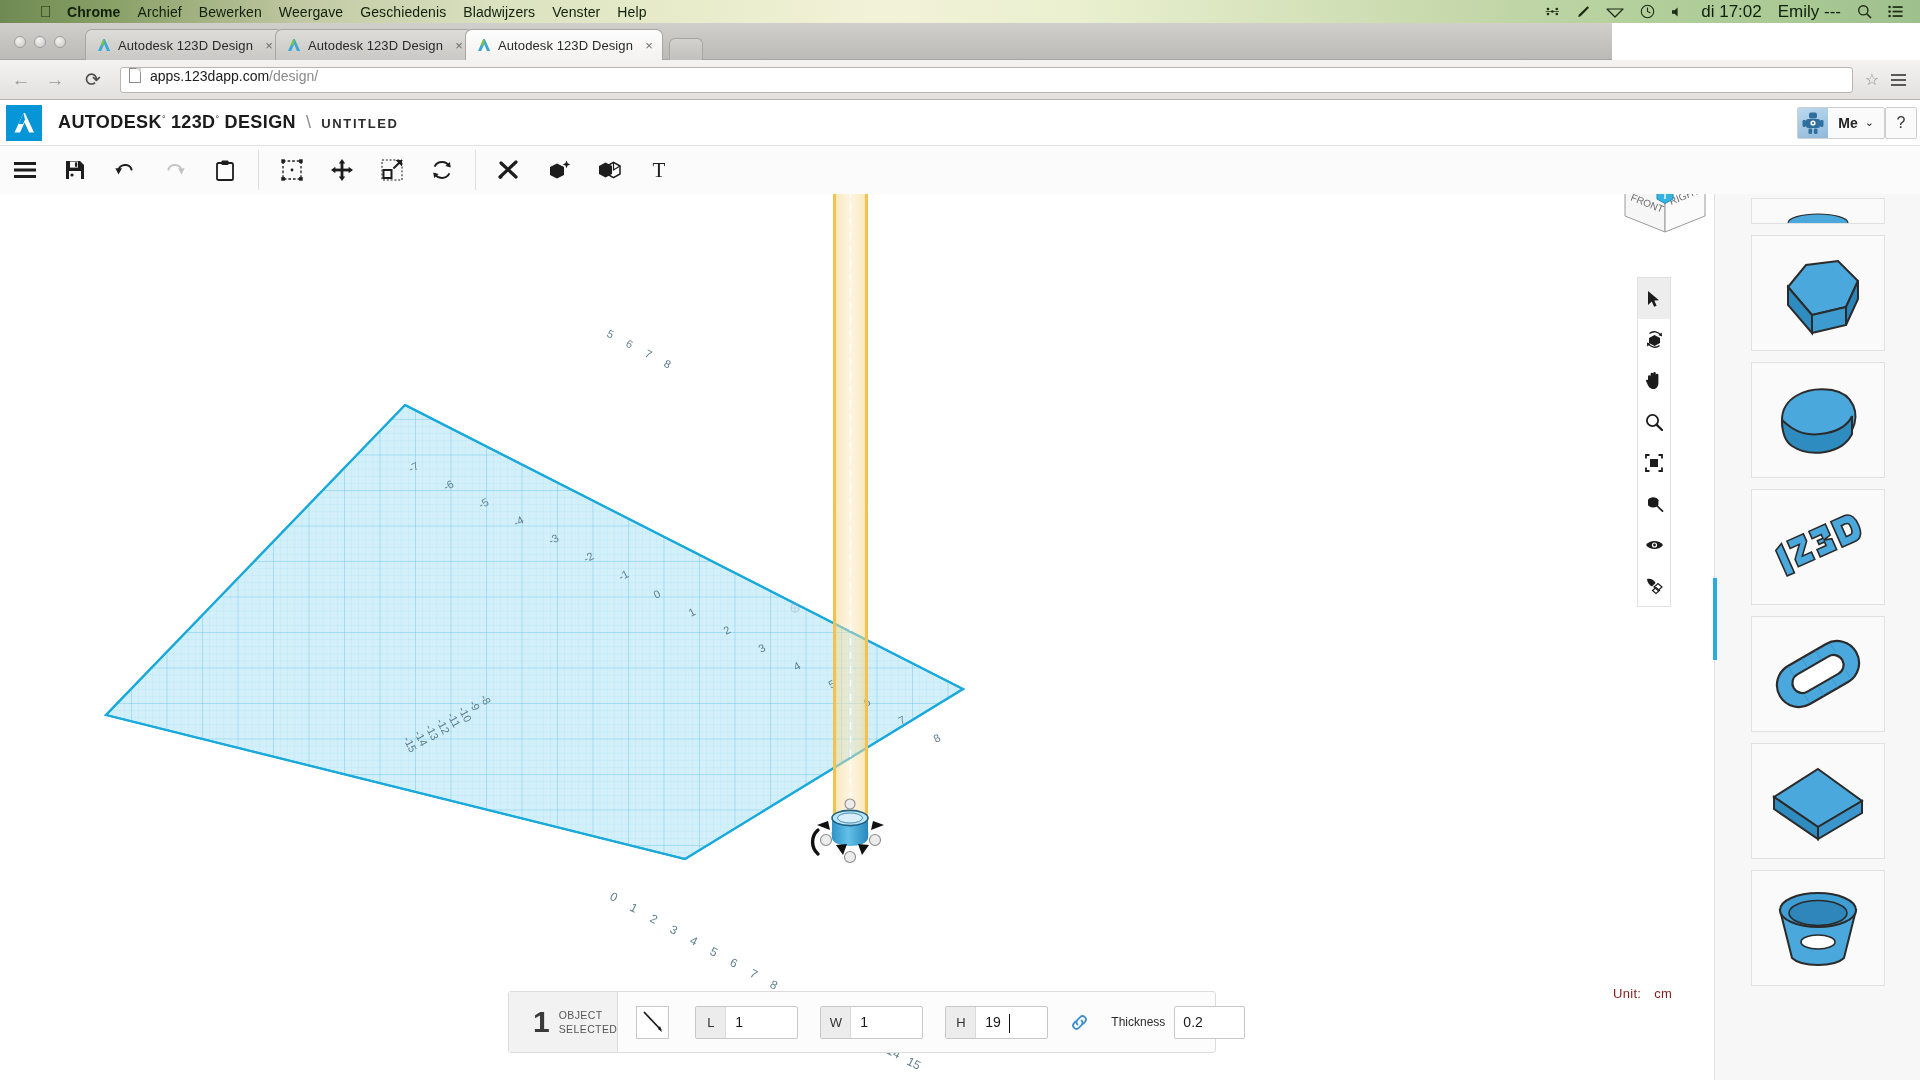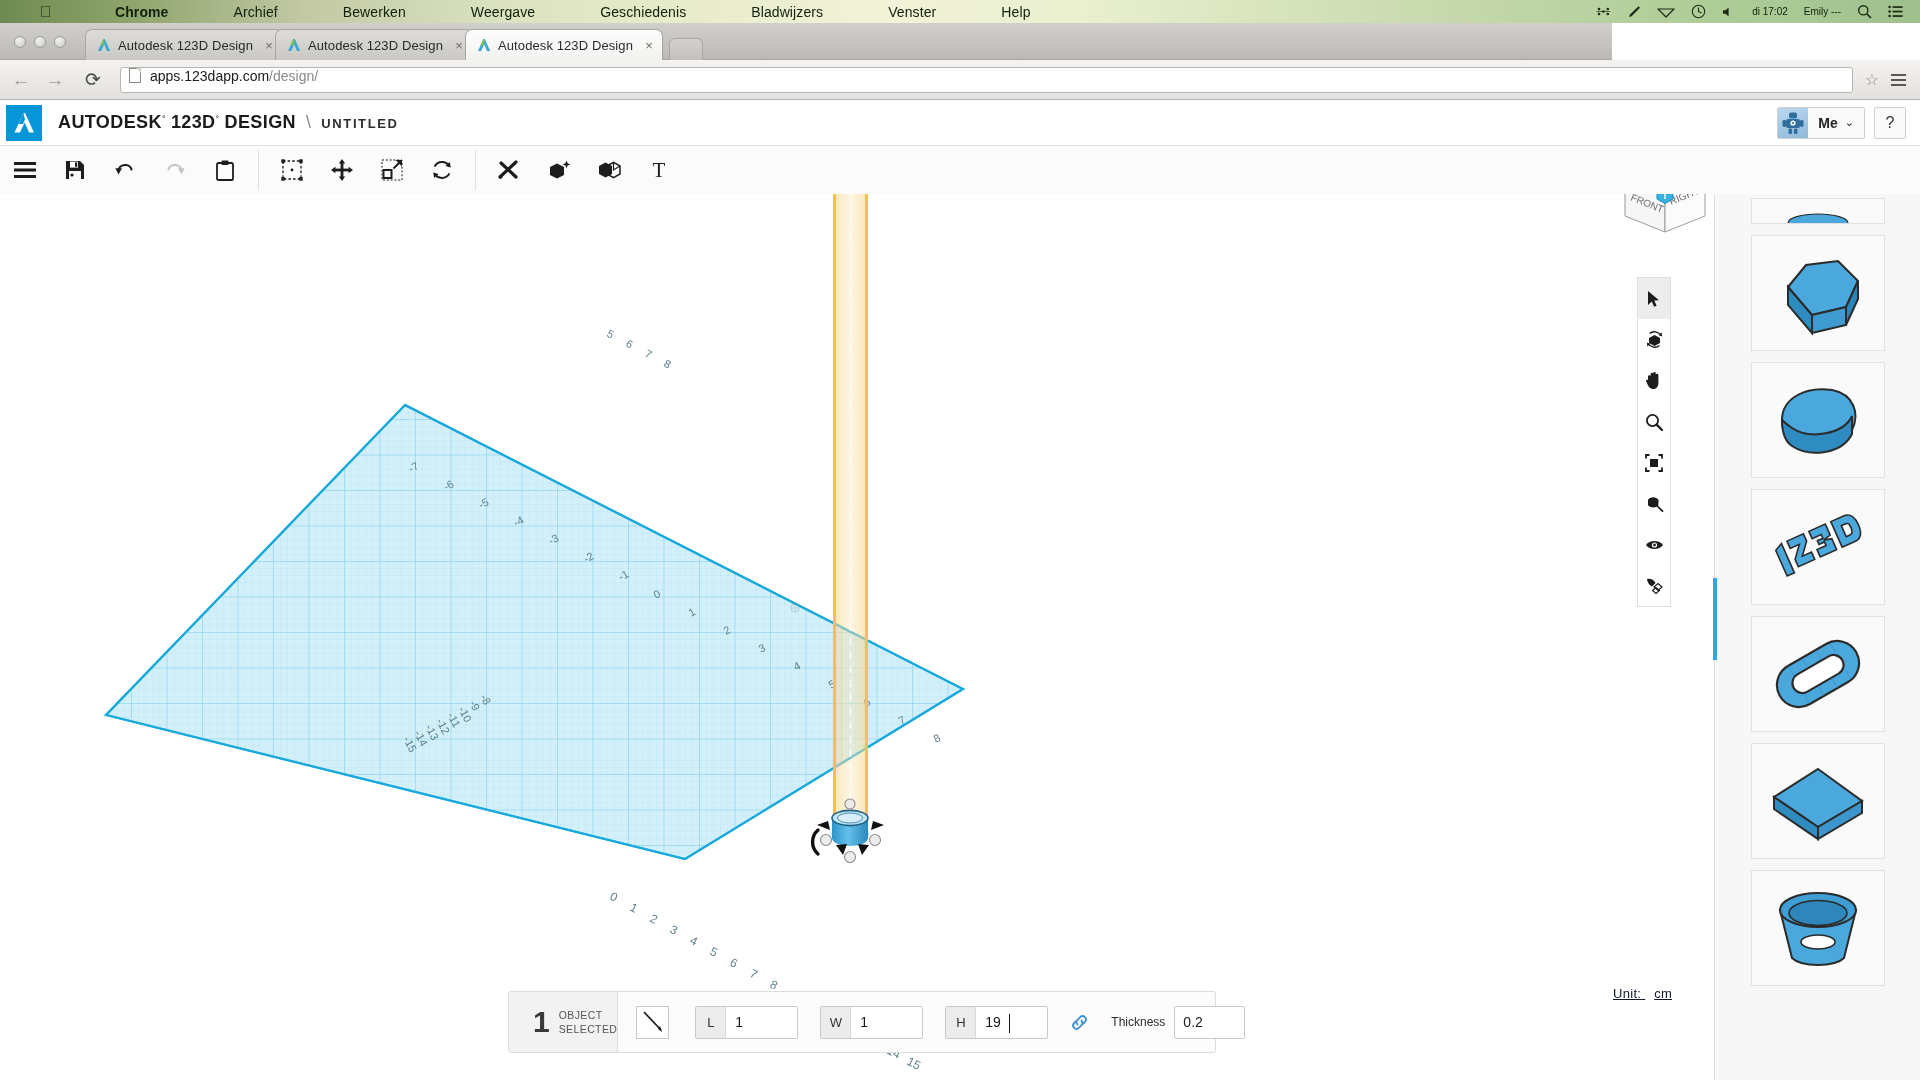--- a/index.html
+++ b/index.html
@@ -17,28 +17,28 @@
     background: linear-gradient(to right,
         #6e8a52 0%, #8aa168 6%, #c2c9a4 16%, #dbe2c0 26%,
         #e8eccb 36%, #f2f2d8 46%, #eaf0d0 56%, #d8e4bd 66%,
         #c6d8ab 76%, #b2cf9b 86%, #a8c894 94%, #9ec08c 100%);
     display: flex; align-items: center;
     font-size: 14px; color: #10200a;
     z-index: 60;
   }
   .osbar-left { display: flex; align-items: center; gap: 17px; padding-left: 40px; }
   .apple-logo { font-size: 16px; line-height: 1; margin-right: -2px; color: #1a2b10; }
-  .osbar-item { white-space: nowrap; letter-spacing: .1px; margin-left: 48px; }
+  .osbar-item { white-space: nowrap; letter-spacing: .1px; }
   .osbar-item.bold { font-weight: bold; }
   .osbar-right {
     margin-left: auto; display: flex; align-items: center;
     gap: 16px; padding-right: 17px;
   }
   .osbar-right .st { display: flex; align-items: center; justify-content: center; }
-  .osbar-right .tm { font-size: 10px; white-space: nowrap; }
+  .osbar-right .tm { font-size: 17px; white-space: nowrap; }
 
   
   .chrome-tabstrip {
     position: absolute; top: 23px; left: 0; width: 1612px; height: 37px;
     background: linear-gradient(to bottom, #d0cfcc, #bcbab7);
     border-bottom: 1px solid #a5a3a0;
     z-index: 50;
   }
   .traffic { position: absolute; left: 14px; top: 13px; display: flex; gap: 8px; }
   .traffic i {
@@ -115,21 +115,21 @@
   }
   .app-title {
     margin-left: 16px; font-size: 18px; color: #1b1b1b;
     letter-spacing: .4px; display: flex; align-items: baseline; gap: 0;
   }
   .app-title .t1 { font-weight: 700; }
   .app-title .sup { font-size: 9px; vertical-align: super; position: relative; top: -6px; }
   .app-title .t2 { font-weight: bold; margin-left: 5px; }
   .app-title .sep { margin: 0 10px; color: #8c8c8c; font-weight: 300; }
   .app-title .t3 { font-size: 13px; font-weight: bold; letter-spacing: 1.6px; color: #2e2e2e; }
-  .header-right { margin-left: auto; display: flex; align-items: flex-end; gap: 9px; padding-right: 14px; }
+  .header-right { margin-left: auto; display: flex; align-items: flex-end; padding-right: 3px; }
   .me-btn {
     display: flex; align-items: center; height: 32px;
     border: 1px solid #cfcfcf; border-radius: 2px; background: #fafafa;
     font-size: 14px; font-weight: bold; color: #222;
   }
   .me-avatar {
     width: 30px; height: 30px; flex: 0 0 30px;
     background: linear-gradient(160deg,#bcd9ef,#8fb9da);
     display: flex; align-items: center; justify-content: center;
     overflow: hidden;
@@ -243,21 +243,21 @@
     width: 1px; height: 19px; background: #111;
   }
   .link-icon { margin-right: 22px; color: #3d8fd0; display: flex; align-items: center; }
   .thickness-label { font-size: 12px; color: #2c2c2c; margin-right: 9px; }
   .thickness-field {
     width: 71px; height: 33px; border: 1px solid #c8c8c8; border-radius: 2px; background: #fff;
     display: flex; align-items: center; padding-left: 8px; font-size: 14px; color: #1a1a1a;
   }
   .unit-label {
     position: absolute; left: 1613px; top: 986px;
-    font-size: 13px; color: #0f172a; z-index: 45; letter-spacing: .3px; text-decoration: underline;
+    font-size: 13px; color: #7f1d1d; z-index: 45; letter-spacing: .3px;
   }
   .unit-label .uv { margin-left: 9px; }
 </style>
 </head>
 <body>
 
 <div id="app">
 
   <div class="osbar">
     <div class="osbar-left">

